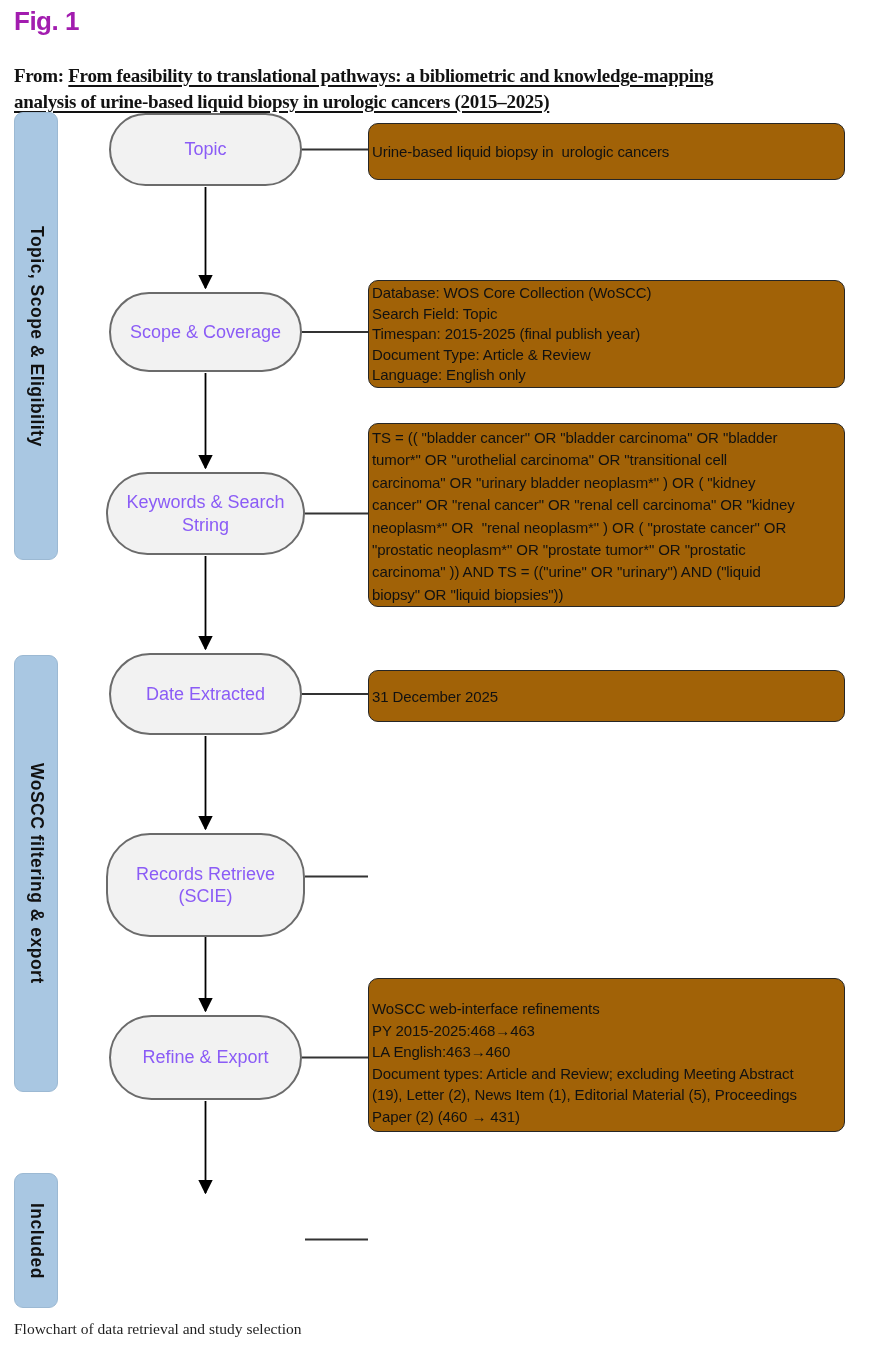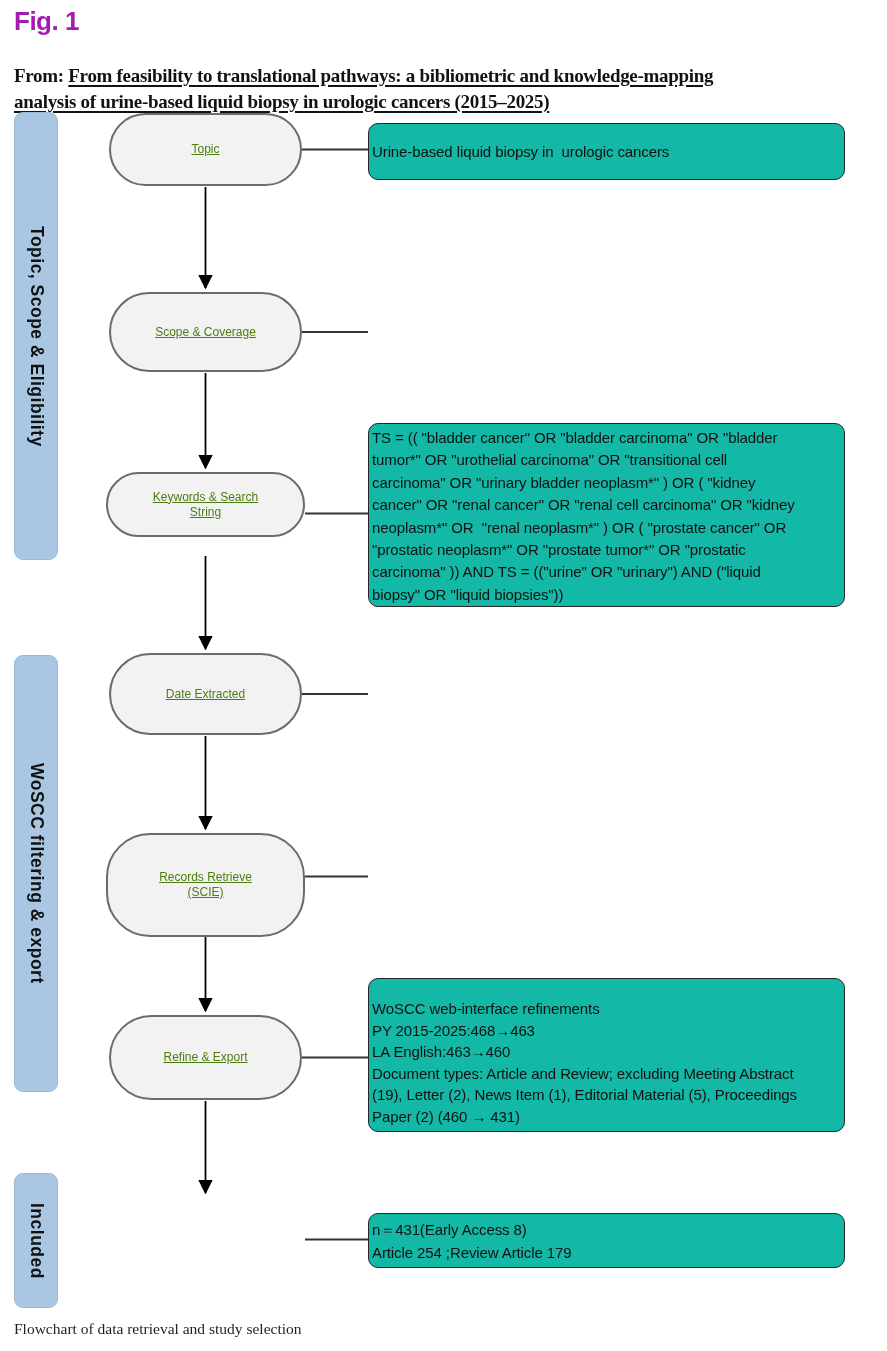--- a/index.html
+++ b/index.html
@@ -76,41 +76,40 @@
   .fcnode {
     position: absolute;
     box-sizing: border-box;
     background: #f2f2f2;
     border: 2.5px solid #6b6b6b;
     border-radius: 44px;
     display: flex;
     align-items: center;
     justify-content: center;
     text-align: center;
-    font-size: 12px;
+    font-size: 18px;
     line-height: 1.25;
-    color: #4d7c0f;
+    color: #8b5cf6;
     white-space: pre-line;
-    text-decoration: underline;
   }
   #node-1 { left: 109px; top: 113px;  width: 193px; height: 73px; }
   #node-2 { left: 109px; top: 292px;  width: 193px; height: 80px; }
-  #node-3 { left: 106px; top: 472px;  width: 199px; height: 65px; }
+  #node-3 { left: 106px; top: 472px;  width: 199px; height: 83px; }
   #node-4 { left: 109px; top: 653px;  width: 193px; height: 82px; }
   #node-5 { left: 106px; top: 833px;  width: 199px; height: 104px; }
   #node-6 { left: 109px; top: 1015px; width: 193px; height: 85px; }
   #node-7 { left: 106px; top: 1197px; width: 199px; height: 85px; }
 
   
   .fcbox {
     position: absolute;
     left: 368px;
     width: 477px;
     box-sizing: border-box;
-    background: #14b8a6;
+    background: #a16207;
     border: 1.5px solid #262626;
     border-radius: 10px;
     font-size: 15px;
     color: #111111;
     letter-spacing: -0.1px;
     white-space: pre-wrap;
     overflow: hidden;
     padding: 0 2px 0 3px;
   }
   .fcbox.vcenter { display: flex; align-items: center; }
@@ -188,33 +187,37 @@
   <div class="fcnode" id="node-1">Topic</div>
   <div class="fcnode" id="node-2">Scope &amp; Coverage</div>
   <div class="fcnode" id="node-3">Keywords &amp; Search
 String</div>
   <div class="fcnode" id="node-4">Date Extracted</div>
   <div class="fcnode" id="node-5">Records Retrieve
 (SCIE)</div>
   <div class="fcnode" id="node-6">Refine &amp; Export</div>
 
   <div class="fcbox vcenter" id="box-1">Urine-based liquid biopsy in  urologic cancers</div>
+  <div class="fcbox" id="box-2">Database: WOS Core Collection (WoSCC)
+Search Field: Topic
+Timespan: 2015-2025 (final publish year)
+Document Type: Article &amp; Review
+Language: English only</div>
   <div class="fcbox" id="box-3">TS = (( "bladder cancer" OR "bladder carcinoma" OR "bladder
 tumor*" OR "urothelial carcinoma" OR "transitional cell
 carcinoma" OR "urinary bladder neoplasm*" ) OR ( "kidney
 cancer" OR "renal cancer" OR "renal cell carcinoma" OR "kidney
 neoplasm*" OR  "renal neoplasm*" ) OR ( "prostate cancer" OR
 "prostatic neoplasm*" OR "prostate tumor*" OR "prostatic
 carcinoma" )) AND TS = (("urine" OR "urinary") AND ("liquid
 biopsy" OR "liquid biopsies"))</div>
+  <div class="fcbox vcenter" id="box-4">31 December 2025</div>
   <div class="fcbox" id="box-6">WoSCC web-interface refinements
 PY 2015-2025:468→463
 LA English:463→460
 Document types: Article and Review; excluding Meeting Abstract
 (19), Letter (2), News Item (1), Editorial Material (5), Proceedings
 Paper (2) (460 → 431)
 Export:"Full Record and Cited References" (plani text),n＝431</div>
-  <div class="fcbox vcenter" id="box-7">n＝431(Early Access 8)
-Article 254 ;Review Article 179</div>
 
   <div class="caption">Flowchart of data retrieval and study selection</div>
 
 </div>
 
 </body></html>

